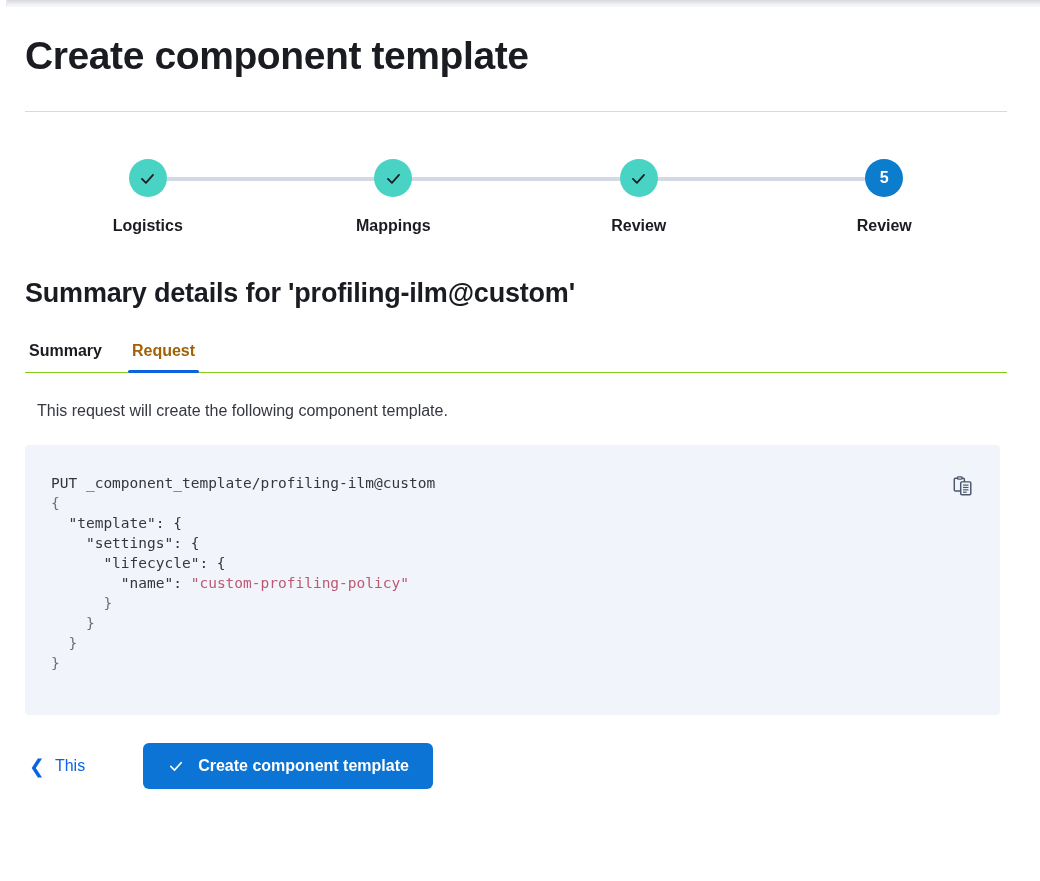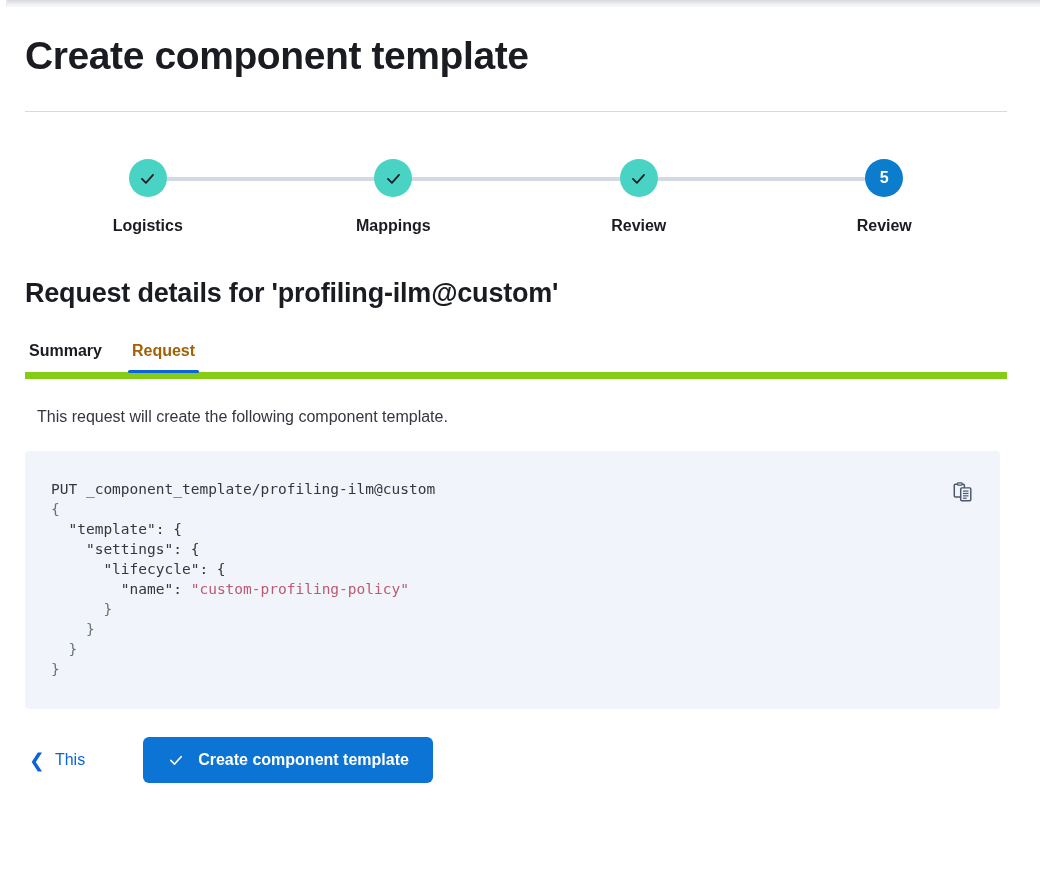--- a/index.html
+++ b/index.html
@@ -116,21 +116,21 @@
     margin: 41px 0 0 25px;
     font-size: 27px;
     line-height: 34px;
     font-weight: 700;
     letter-spacing: -0.2px;
     color: #1a1c21;
   }
   .tabs {
     margin: 32px 0 0 25px;
     width: 982px;
-    border-bottom: 7px solid #84cc16;
+    border-bottom: 1px solid #84cc16;
     display: flex;
     gap: 22px;
     box-sizing: border-box;
   }
   .tab {
     position: relative;
     padding: 0 4px 12px 4px;
     font-size: 16px;
     font-weight: 700;
     color: #1a1c21;
@@ -155,21 +155,21 @@
   }
 
   
   .code-wrap {
     position: relative;
     margin: 22px 0 0 25px;
     width: 975px;
     background: #f1f4fa;
     border-radius: 4px;
     box-sizing: border-box;
-    padding: 28px 26px 30px 26px;
+    padding: 28px 26px 42px 26px;
   }
   pre.code {
     margin: 0;
     font-family: "DejaVu Sans Mono", monospace;
     font-size: 14.5px;
     line-height: 20px;
     color: #343741;
     white-space: pre;
   }
   .tok-punct  { color: #6a717d; }
@@ -276,21 +276,21 @@
     <div class="step">
 
       <div class="step-circle current">
         <span class="num">5</span>
       </div>
       <div class="step-label">Review</div>
     </div>
 
   </div>
 
-  <div class="section-title">Request details for 'profiling-ilm@custom'</div>
+  <div class="section-title">Summary details for 'profiling-ilm@custom'</div>
 
   <div class="tabs">
     <div class="tab">Summary</div>
     <div class="tab active">Request</div>
   </div>
 
   <div class="intro-text">This request will create the following component template.</div>
 
   <div class="code-wrap">
     <pre class="code"><span class="tok-method">PUT _component_template/profiling-ilm@custom</span>

